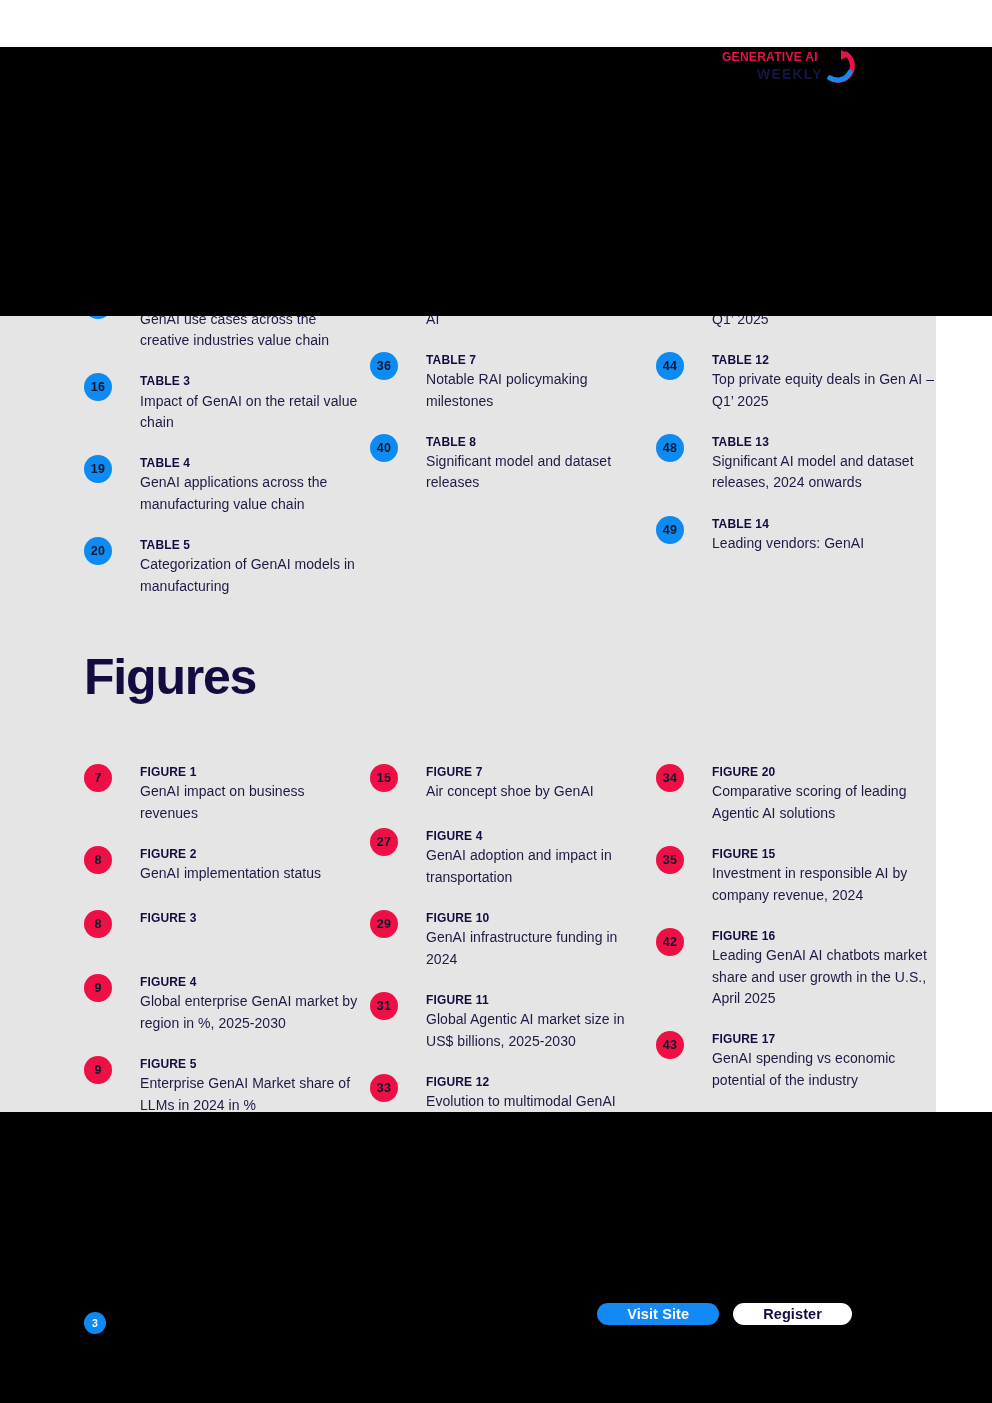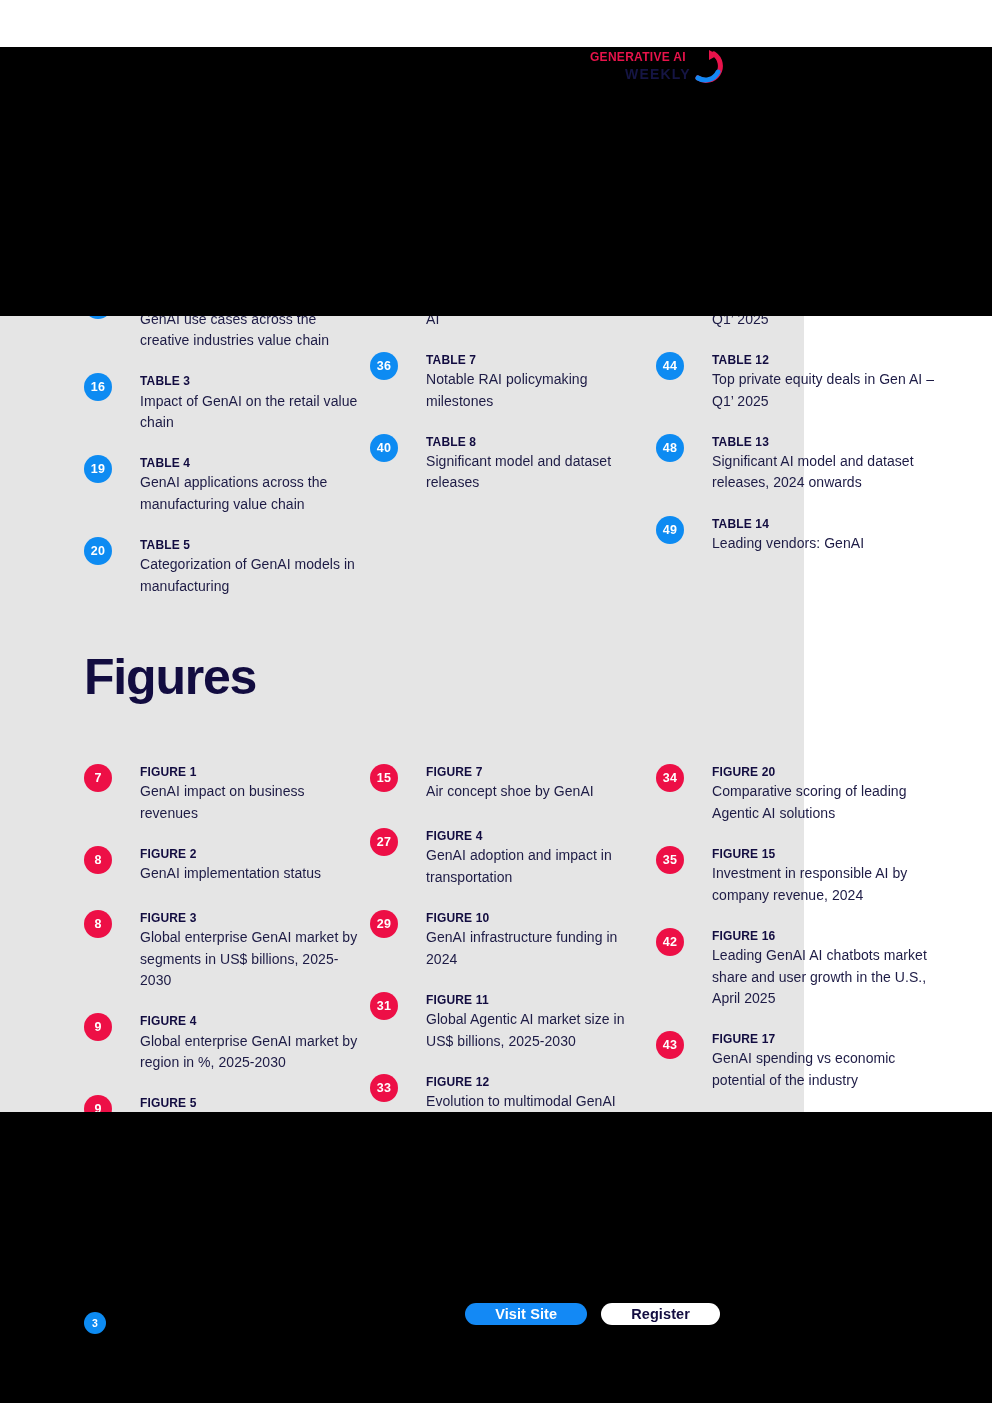--- a/index.html
+++ b/index.html
@@ -6,21 +6,21 @@
   html,body { width:992px; height:1403px; }
   body {
     font-family:"Liberation Sans", sans-serif;
     background:#ffffff;
     position:relative;
     overflow:hidden;
   }
   
   #page {
     position:absolute; inset:0;
-    width:804px; height:1403px;
+    width:936px; height:1403px;
     background:#e5e5e5;
   }
   
   .top-white {
     position:absolute; left:0; top:0; width:992px; height:47px;
     background:#ffffff;
   }
   
   .dark-band {
     position:absolute; left:0; width:992px;
@@ -74,21 +74,21 @@
   .entry {
     position:relative;
     padding-left:56px;
     margin-bottom:22px;
     min-height:42px;
   }
   .badge {
     position:absolute; left:0; top:0;
     width:28px; height:28px; border-radius:50%;
     display:flex; align-items:center; justify-content:center;
-    color:#ffffff; font-size:12.5px; font-weight:700;
+    color:#0f172a; font-size:12.5px; font-weight:700;
     font-family:"Liberation Sans", sans-serif;
     letter-spacing:.2px;
   }
   .badge.blue { background:#0d8bf2; }
   .badge.pink { background:#ed0f46; }
 
   .entry-label {
     font-size:12px; font-weight:700; letter-spacing:.15px;
     color:#120c40; line-height:1.45;
     font-family:"Liberation Sans", sans-serif;
@@ -237,21 +237,20 @@
         <div class="entry-desc">GenAI impact on business revenues</div>
       </div>
       <div class="entry">
         <div class="badge pink">8</div>
         <div class="entry-label">FIGURE 2</div>
         <div class="entry-desc">GenAI implementation status</div>
       </div>
       <div class="entry">
         <div class="badge pink">8</div>
         <div class="entry-label">FIGURE 3</div>
-        <div class="entry-desc">Global enterprise GenAI market by segments in US$ billions, 2025-2030</div>
       </div>
       <div class="entry">
         <div class="badge pink">9</div>
         <div class="entry-label">FIGURE 4</div>
         <div class="entry-desc">Global enterprise GenAI market by region in %, 2025-2030</div>
       </div>
       <div class="entry">
         <div class="badge pink">9</div>
         <div class="entry-label">FIGURE 5</div>
         <div class="entry-desc">Enterprise GenAI Market share of LLMs in 2024 in %</div>

